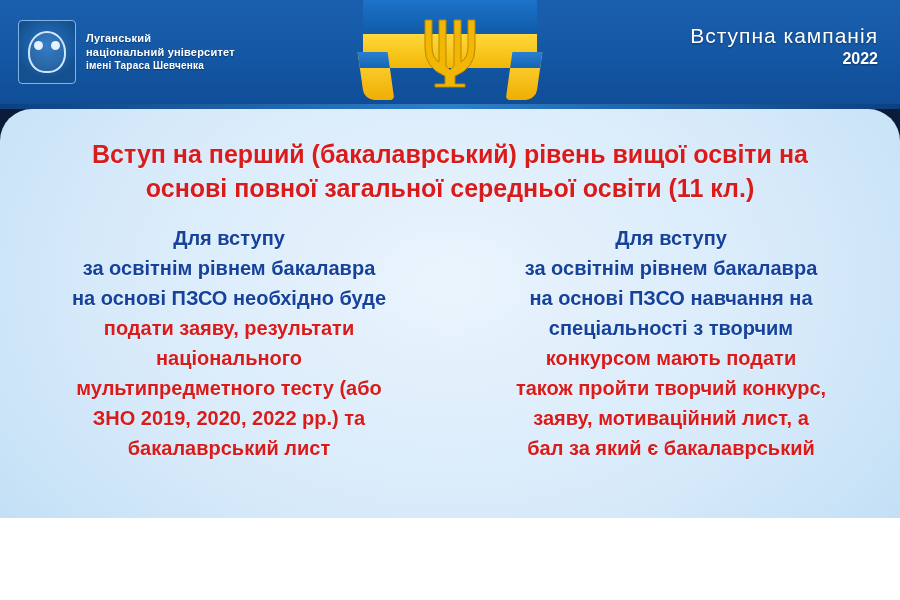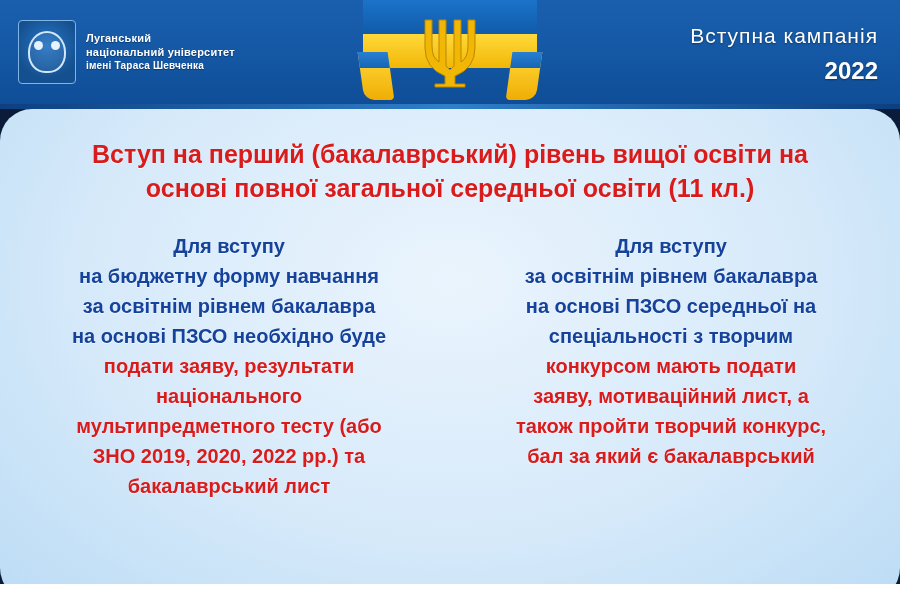--- a/index.html
+++ b/index.html
@@ -3,21 +3,21 @@
 <meta charset="utf-8">
 <style>
   html, body {
     margin: 0;
     padding: 0;
     background: #ffffff;
   }
   .slide {
     position: relative;
     width: 900px;
-    height: 584px;
+    height: 518px;
     overflow: hidden;
     font-family: "Liberation Sans", sans-serif;
     background: #0b1c3a;
   }
 
   
   .header {
     position: absolute;
     top: 0; left: 0;
     width: 900px;
@@ -121,23 +121,23 @@
     text-align: right;
     color: #ffffff;
   }
   .campaign .line1 {
     font-size: 21px;
     letter-spacing: 1px;
     text-shadow: 0 1px 2px rgba(0,0,0,.4);
     margin-left: 8px;
   }
   .campaign .line2 {
-    font-size: 24px;
-    font-weight: bold;
-    margin-top: 9px;
+    font-size: 16px;
+    font-weight: bold;
+    margin-top: 2px;
     text-shadow: 0 1px 2px rgba(0,0,0,.4);
   }
 
   
   .body-area {
     position: absolute;
     top: 109px; left: 0;
     width: 900px; height: 491px;
     background: radial-gradient(ellipse at 50% 35%, #eaf4fd 0%, #d7eafa 55%, #bcdcf5 100%);
     box-sizing: border-box;
@@ -148,21 +148,21 @@
     margin: 28px 52px 0 52px;
     text-align: center;
     color: #d91b1b;
     font-weight: bold;
     font-size: 25px;
     line-height: 34px;
     text-shadow: 0 1px 0 rgba(255,255,255,.8);
   }
   .columns {
     display: flex;
-    margin-top: 26px;
+    margin-top: 18px;
     padding: 0 8px;
   }
   .col {
     flex: 1 1 0;
     text-align: center;
     font-size: 20px;
     line-height: 30px;
     font-weight: bold;
     text-shadow: 0 1px 0 rgba(255,255,255,.65);
   }
@@ -206,36 +206,35 @@
     </div>
   </div>
   <div class="header-underline"></div>
 
   <div class="body-area">
     <div class="title">Вступ на перший (бакалаврський) рівень вищої освіти на основі повної загальної середньої освіти (11 кл.)</div>
 
     <div class="columns">
       <div class="col">
         <p class="blue">Для вступу</p>
-        <p class="blue">на бюджетну форму навчання</p>
         <p class="blue">за освітнім рівнем бакалавра</p>
         <p class="blue">на основі ПЗСО необхідно буде</p>
         <p class="red">подати заяву, результати</p>
         <p class="red">національного</p>
         <p class="red">мультипредметного тесту (або</p>
         <p class="red">ЗНО 2019, 2020, 2022 рр.) та</p>
         <p class="red">бакалаврський лист</p>
       </div>
 
       <div class="col">
         <p class="blue">Для вступу</p>
         <p class="blue">за освітнім рівнем бакалавра</p>
-        <p class="blue">на основі ПЗСО середньої на</p>
+        <p class="blue">на основі ПЗСО навчання на</p>
         <p class="blue">спеціальності з творчим</p>
         <p class="red">конкурсом мають подати</p>
+        <p class="red">також пройти творчий конкурс,</p>
         <p class="red">заяву, мотиваційний лист, а</p>
-        <p class="red">також пройти творчий конкурс,</p>
         <p class="red">бал за який є бакалаврський</p>
       </div>
     </div>
   </div>
 
 </div>
 
 </body></html>

